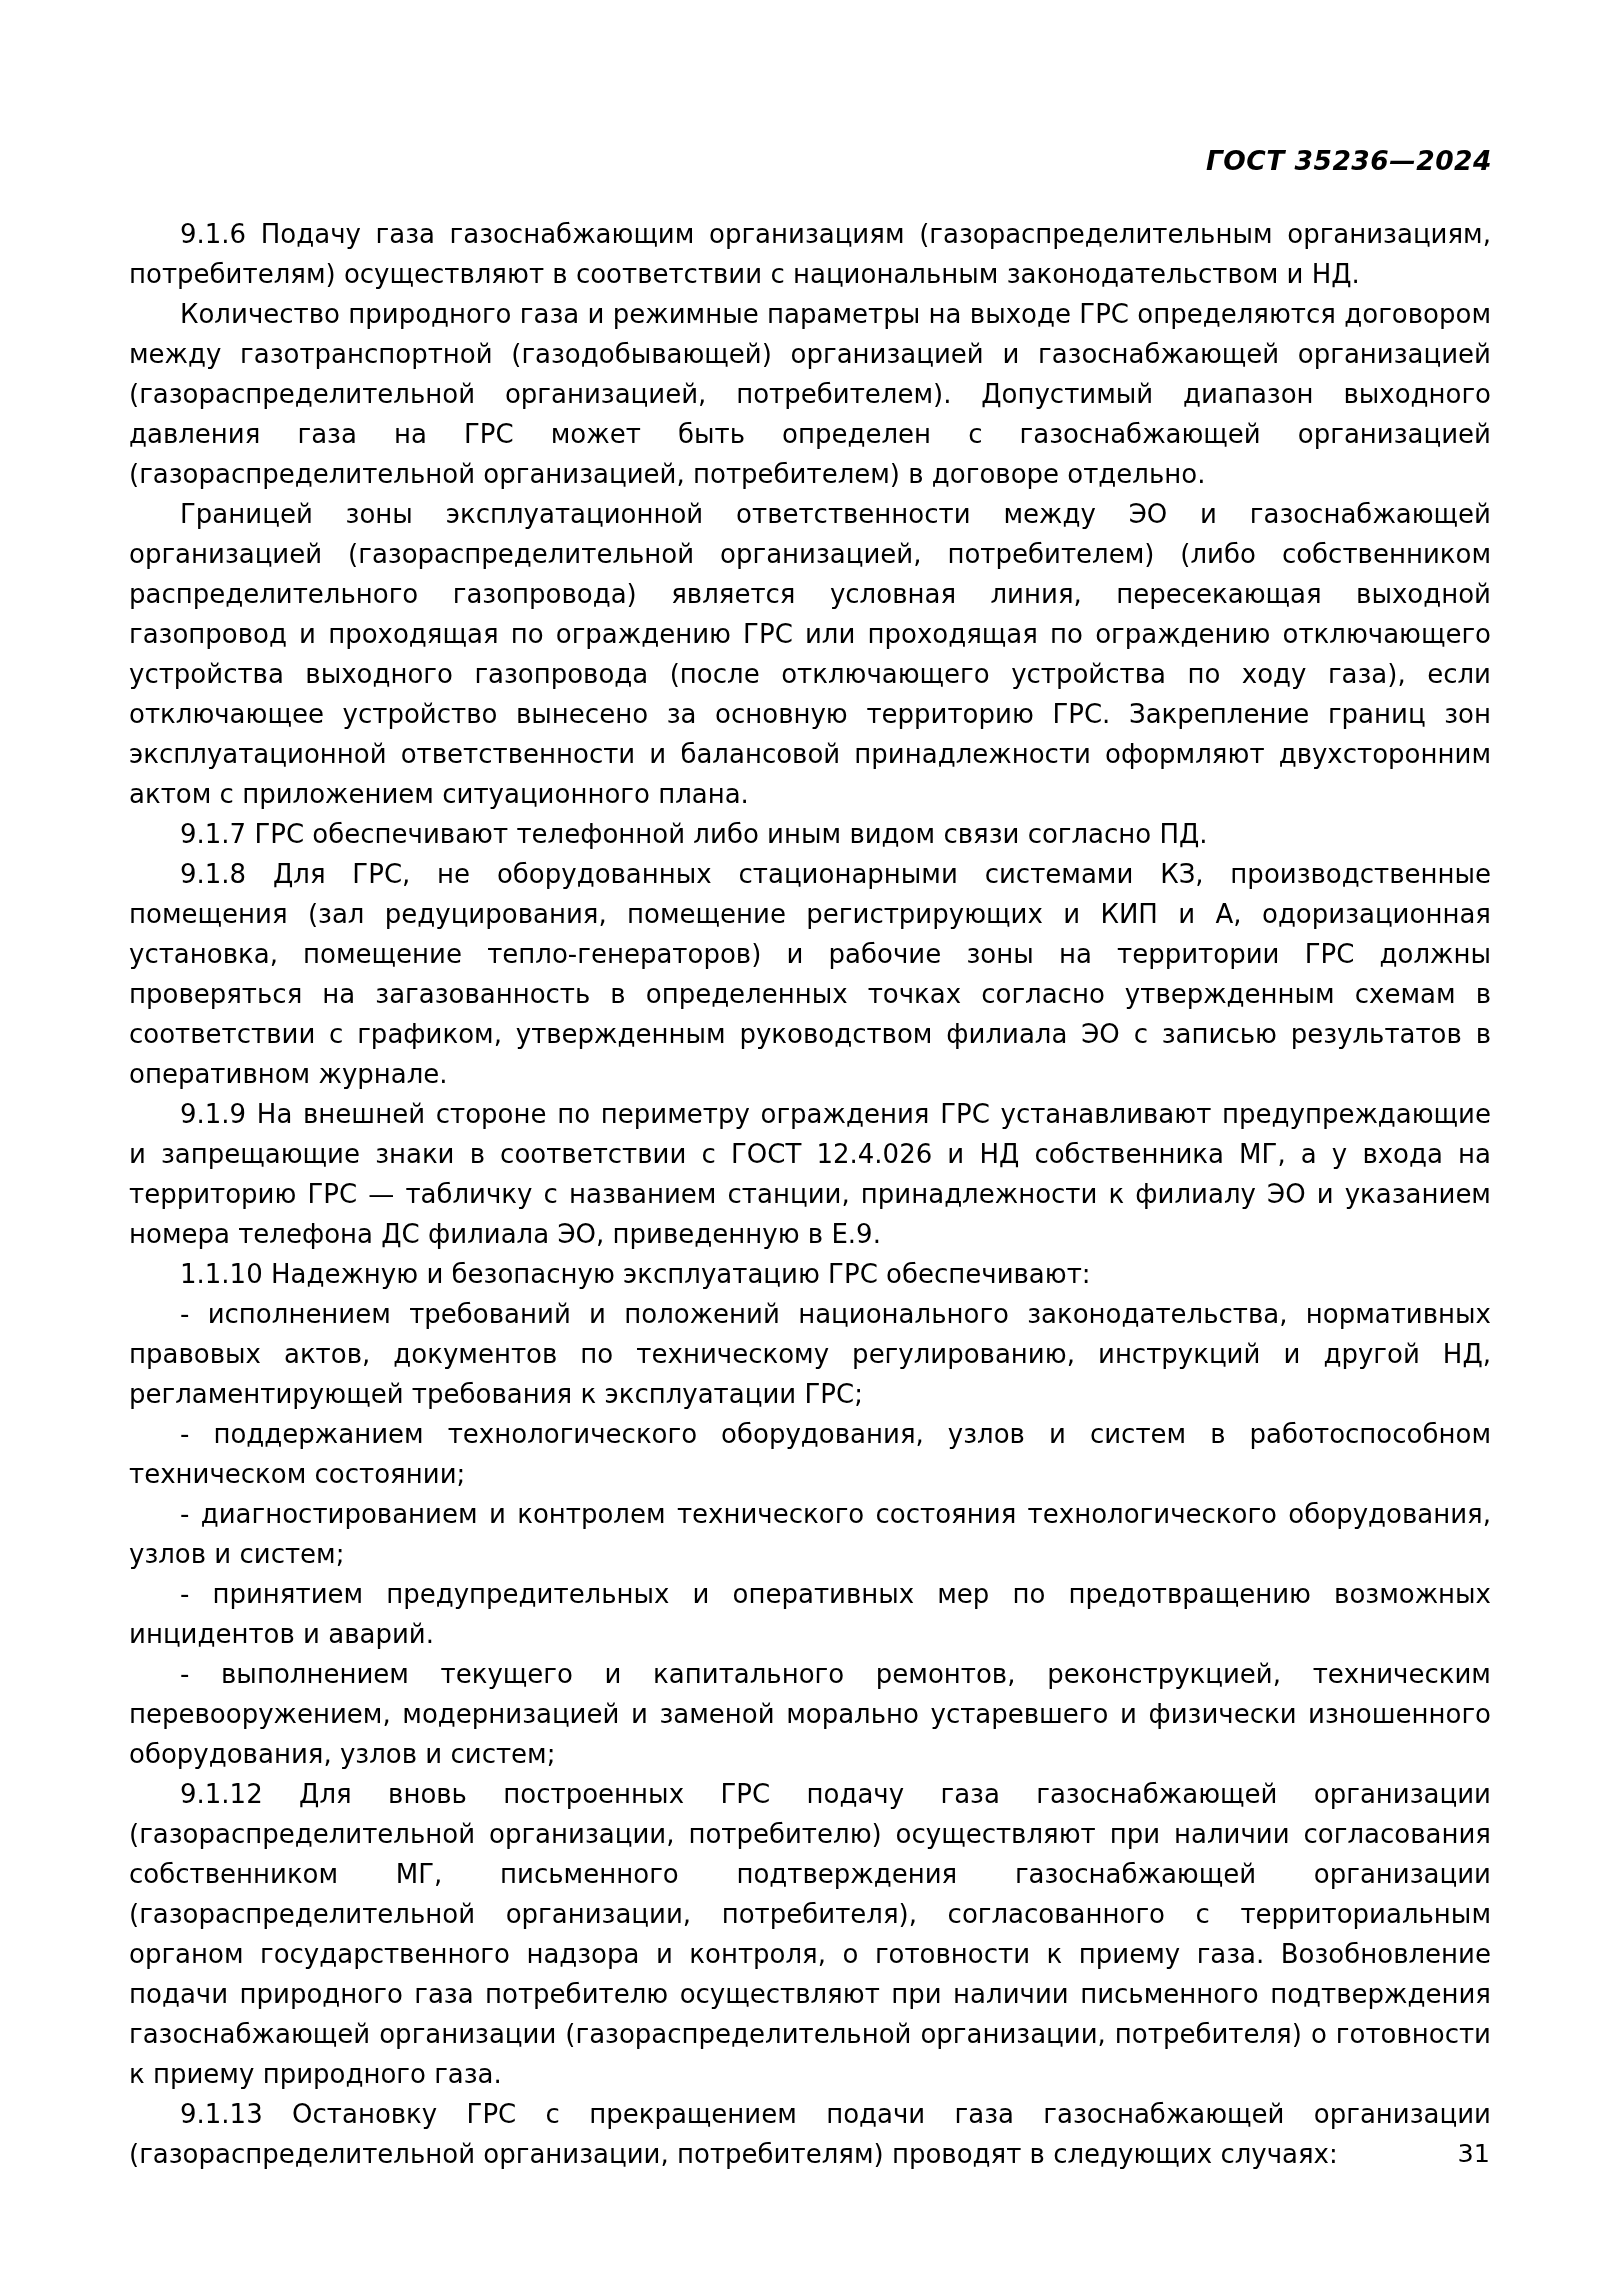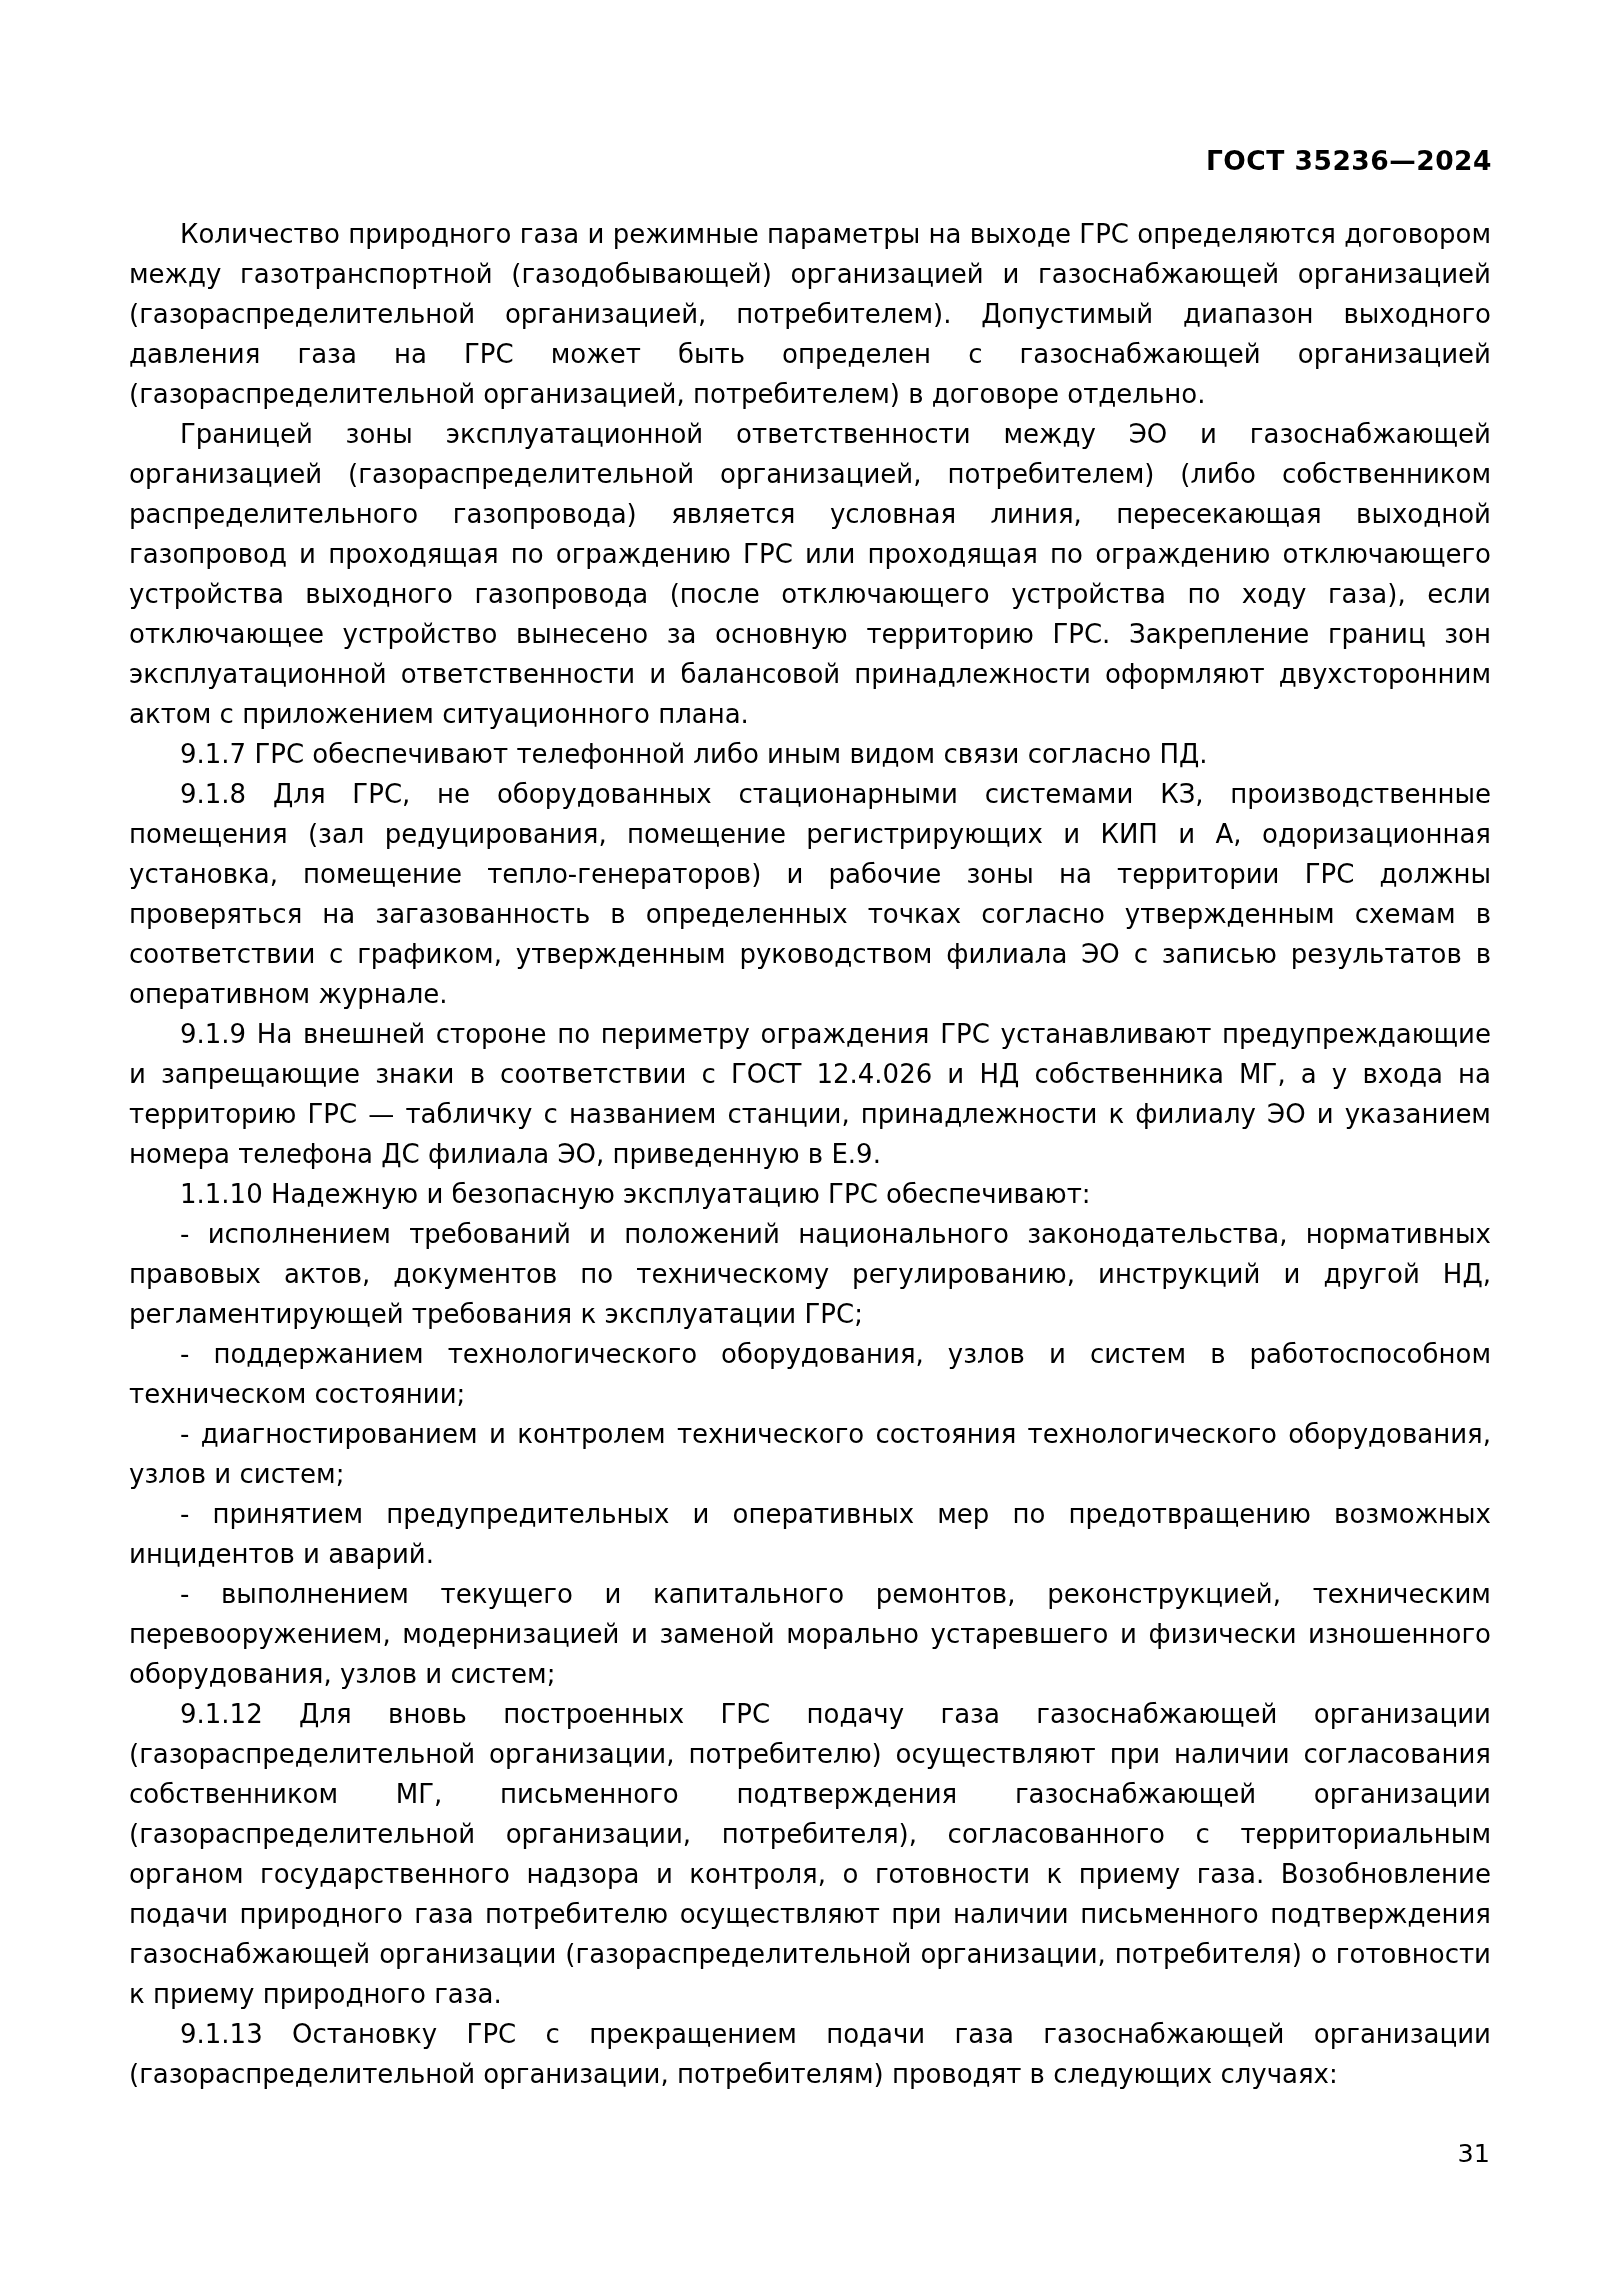--- a/index.html
+++ b/index.html
@@ -21,20 +21,21 @@
     overflow: hidden;
   }
   .header {
     position: absolute;
     top: 145px;
     right: 129px;
     font-size: 26.5px;
     font-weight: bold;
     letter-spacing: 0.5px;
     white-space: nowrap;
+    font-style: italic;
   }
   .content {
     position: absolute;
     top: 214px;
     left: 129px;
     width: 1362px;
   }
   p {
     margin: 0;
     font-size: 26px;
@@ -57,20 +58,21 @@
   }
 </style>
 </head>
 <body>
 
 <div class="page">
 
   <div class="header">ГОСТ 35236—2024</div>
 
   <div class="content">
+    <p class="indent">9.1.6 Подачу газа газоснабжающим организациям (газораспределительным организациям, потребителям) осуществляют в соответствии с национальным законодательством и НД.</p>
     <p class="indent">Количество природного газа и режимные параметры на выходе ГРС определяются договором между газотранспортной (газодобывающей) организацией и газоснабжающей организацией (газораспределительной организацией, потребителем). Допустимый диапазон выходного давления газа на ГРС может быть определен с газоснабжающей организацией (газораспределительной организацией, потребителем) в договоре отдельно.</p>
     <p class="indent">Границей зоны эксплуатационной ответственности между ЭО и газоснабжающей организацией (газораспределительной организацией, потребителем) (либо собственником распределительного газопровода) является условная линия, пересекающая выходной газопровод и проходящая по ограждению ГРС или проходящая по ограждению отключающего устройства выходного газопровода (после отключающего устройства по ходу газа), если отключающее устройство вынесено за основную территорию ГРС. Закрепление границ зон эксплуатационной ответственности и балансовой принадлежности оформляют двухсторонним актом с приложением ситуационного плана.</p>
     <p class="indent">9.1.7 ГРС обеспечивают телефонной либо иным видом связи согласно ПД.</p>
     <p class="indent">9.1.8 Для ГРС, не оборудованных стационарными системами КЗ, производственные помещения (зал редуцирования, помещение регистрирующих и КИП и А, одоризационная установка, помещение тепло-генераторов) и рабочие зоны на территории ГРС должны проверяться на загазованность в определенных точках согласно утвержденным схемам в соответствии с графиком, утвержденным руководством филиала ЭО с записью результатов в оперативном журнале.</p>
     <p class="indent">9.1.9 На внешней стороне по периметру ограждения ГРС устанавливают предупреждающие и запрещающие знаки в соответствии с ГОСТ 12.4.026 и НД собственника МГ, а у входа на территорию ГРС — табличку с названием станции, принадлежности к филиалу ЭО и указанием номера телефона ДС филиала ЭО, приведенную в Е.9.</p>
     <p class="indent">1.1.10 Надежную и безопасную эксплуатацию ГРС обеспечивают:</p>
     <p class="dash">- исполнением требований и положений национального законодательства, нормативных правовых актов, документов по техническому регулированию, инструкций и другой НД, регламентирующей требования к эксплуатации ГРС;</p>
     <p class="dash">- поддержанием технологического оборудования, узлов и систем в работоспособном техническом состоянии;</p>
     <p class="dash">- диагностированием и контролем технического состояния технологического оборудования, узлов и систем;</p>
     <p class="dash">- принятием предупредительных и оперативных мер по предотвращению возможных инцидентов и аварий.</p>

